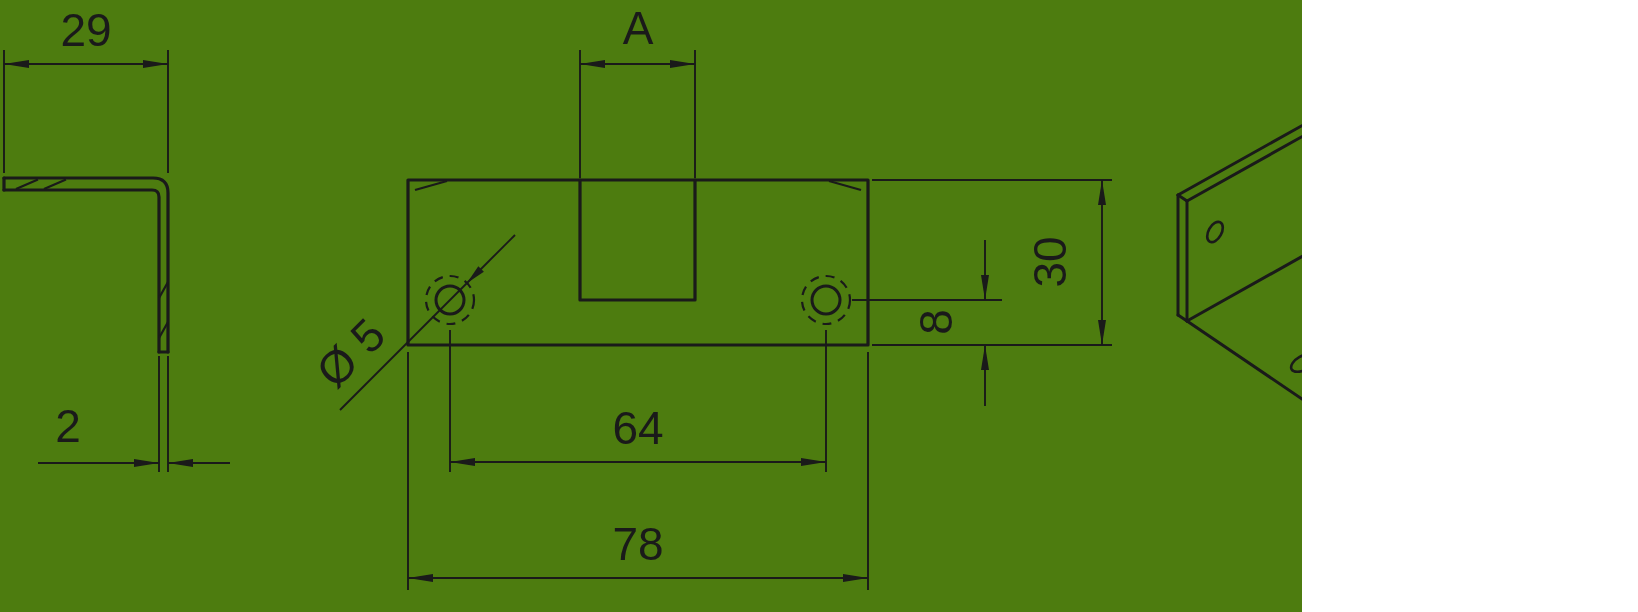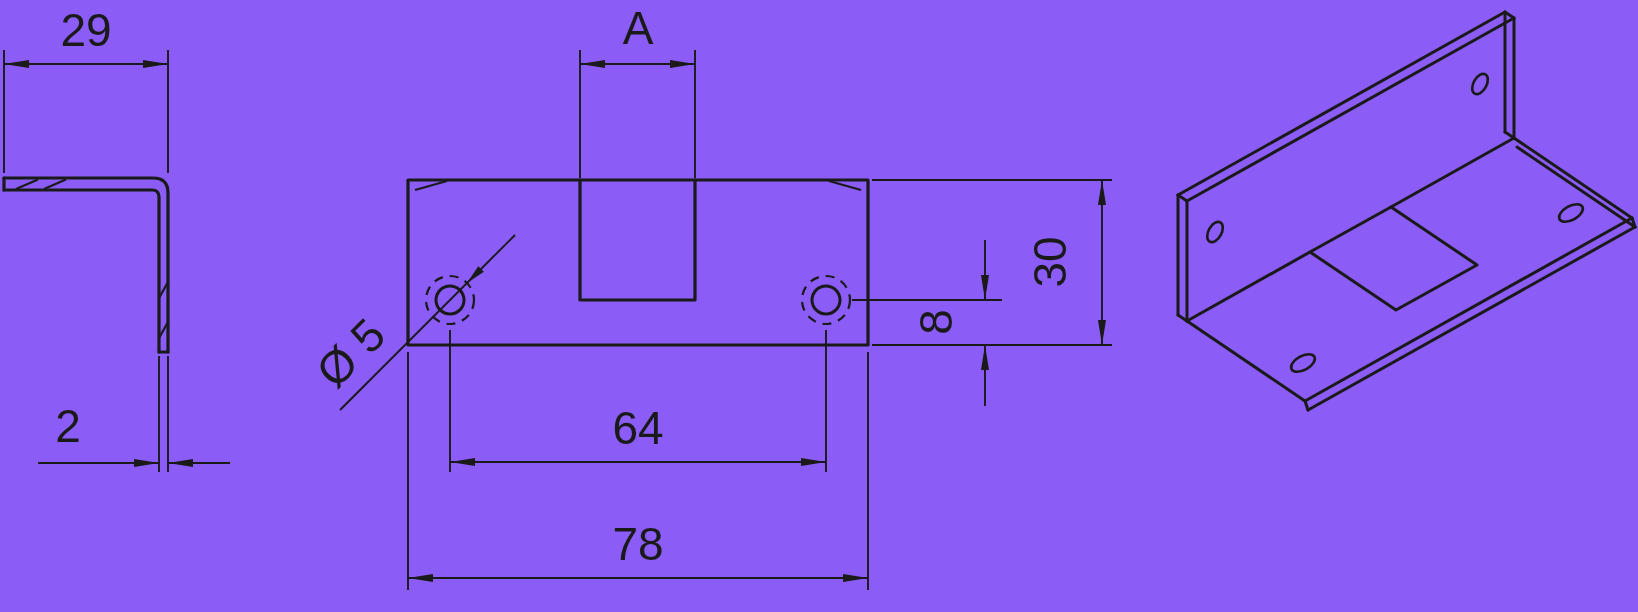--- a/index.html
+++ b/index.html
@@ -1,16 +1,16 @@
 <!DOCTYPE html>
 <html><head>
 <meta charset="utf-8">
 <style>
   html,body{margin:0;padding:0;background:#ffffff;}
-  .stage{position:relative;width:1638px;height:612px;background:#8b5cf6;overflow:hidden;}
+  .stage{position:relative;width:1302px;height:612px;background:#4d7c0f;overflow:hidden;}
   svg{display:block;}
   .outline{stroke:#1a1a1a;stroke-width:3.2;fill:none;stroke-linecap:round;stroke-linejoin:round;}
   .thin{stroke:#1a1a1a;stroke-width:1.9;fill:none;stroke-linecap:butt;}
   .tick{stroke:#1a1a1a;stroke-width:2.2;fill:none;}
   .holeline{stroke:#1a1a1a;stroke-width:3;fill:none;}
   .dashed{stroke:#1a1a1a;stroke-width:2.2;fill:none;stroke-dasharray:9 7;}
   .iso{stroke:#1a1a1a;stroke-width:3;fill:none;stroke-linejoin:round;stroke-linecap:round;}
   .isohole{stroke:#1a1a1a;stroke-width:2.6;fill:none;}
   .arrowfill{fill:#1a1a1a;stroke:none;}
   text{font-family:"Liberation Sans","DejaVu Sans",sans-serif;font-size:46px;fill:#1a1a1a;}

